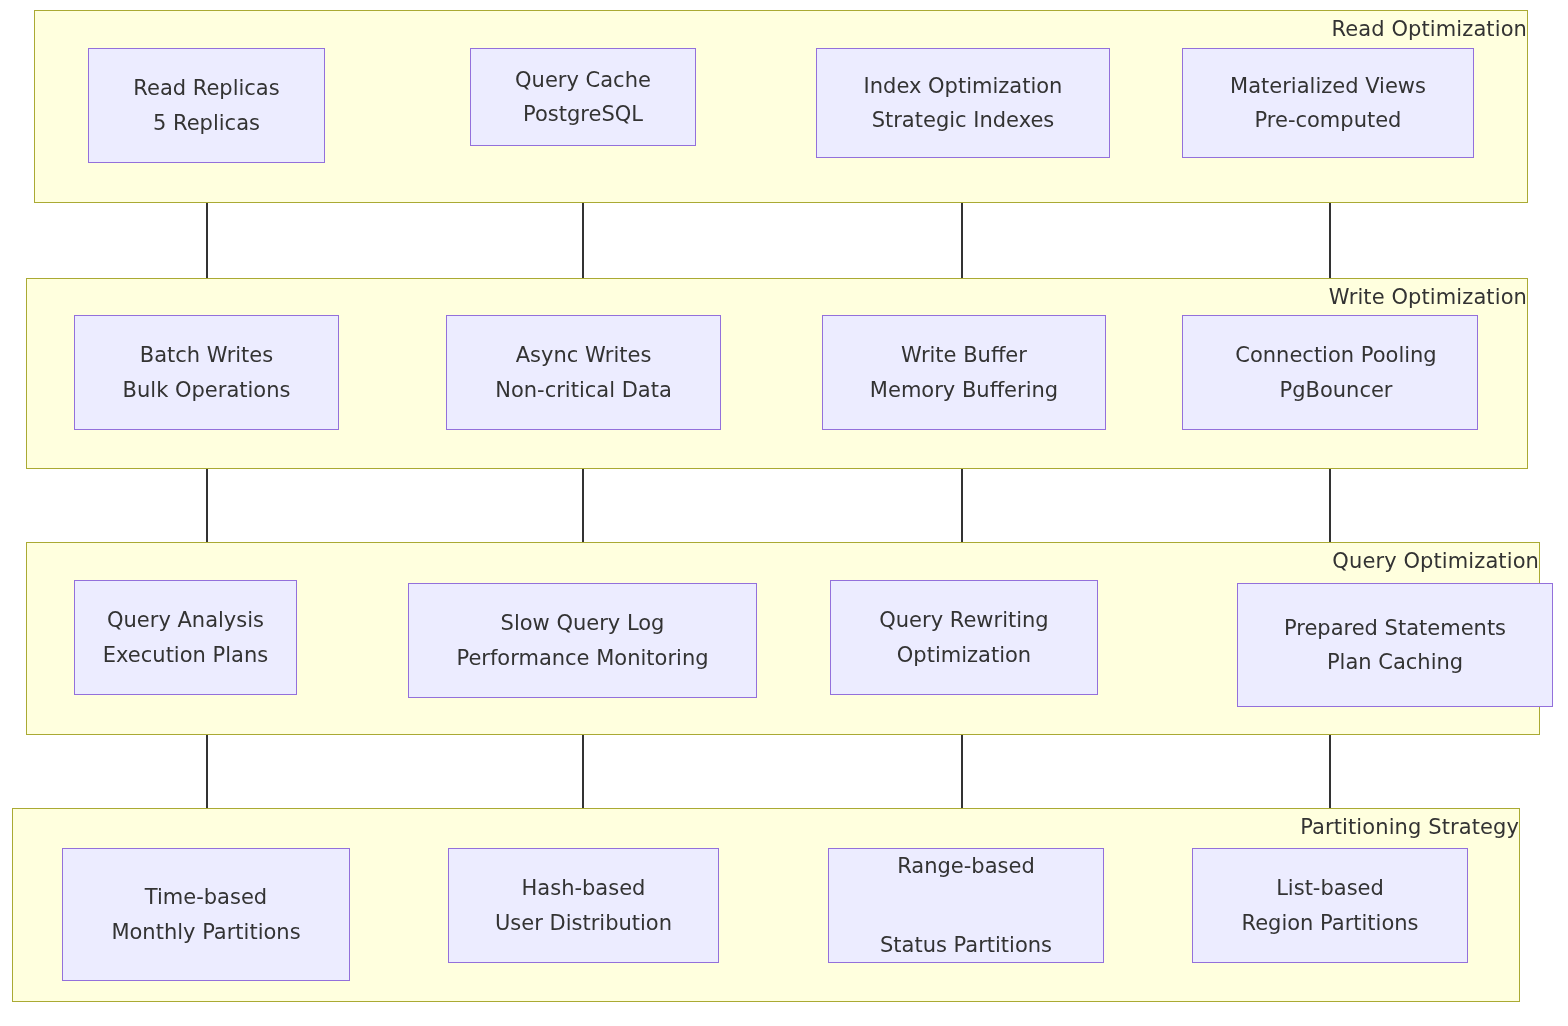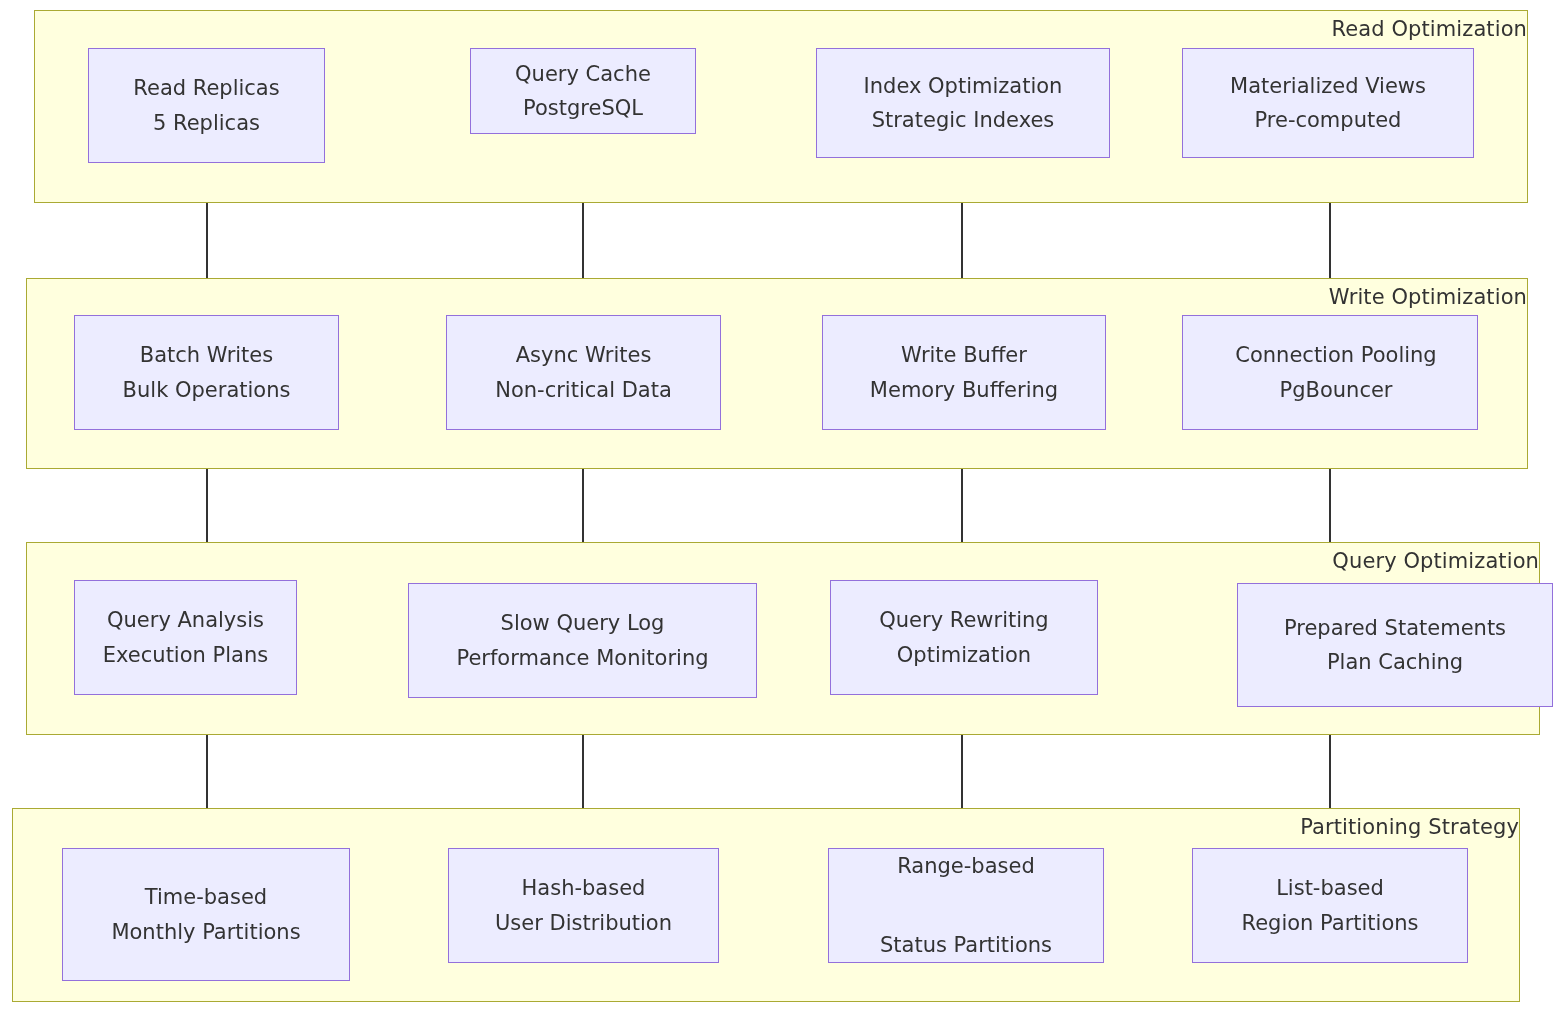--- a/index.html
+++ b/index.html
@@ -79,21 +79,21 @@
   </svg>
 
   <div class="cluster" style="left:34px;top:10px;width:1494px;height:193px;">
     <div class="cluster-title">Read Optimization</div>
   </div>
 
   <div class="node" style="left:88px;top:48px;width:237px;height:115px;">
     <span class="l1">Read Replicas</span>
     <span class="l2">5 Replicas</span>
   </div>
-  <div class="node" style="left:470px;top:48px;width:226px;height:86px;">
+  <div class="node" style="left:470px;top:48px;width:226px;height:98px;">
     <span class="l1">Query Cache</span>
     <span class="l2">PostgreSQL</span>
   </div>
   <div class="node" style="left:816px;top:48px;width:294px;height:110px;">
     <span class="l1">Index Optimization</span>
     <span class="l2">Strategic Indexes</span>
   </div>
   <div class="node" style="left:1182px;top:48px;width:292px;height:110px;">
     <span class="l1">Materialized Views</span>
     <span class="l2">Pre-computed</span>

